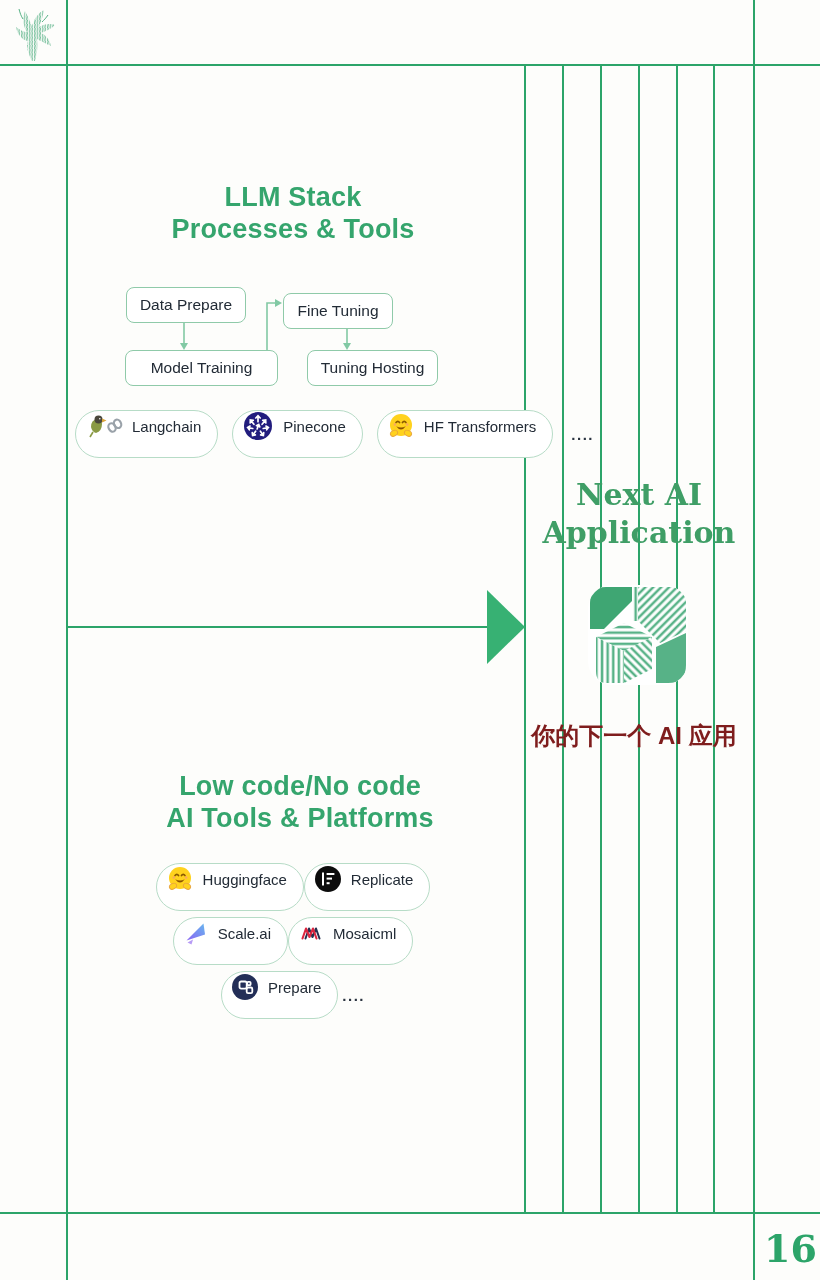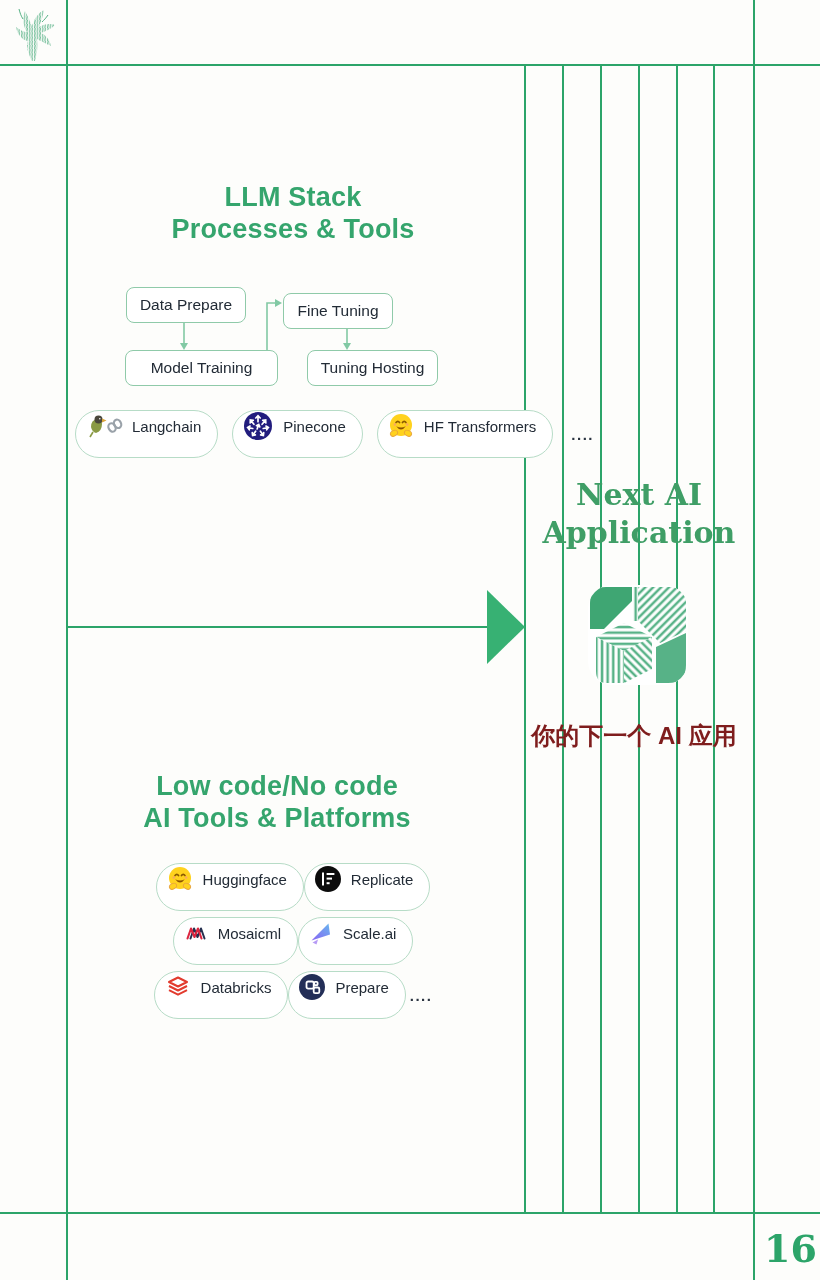--- a/index.html
+++ b/index.html
@@ -217,21 +217,21 @@
         <path d="M8,52 L36,66 L36,98 L18,98 Q8,98 8,86 Z" fill="url(#pv)"></path>
         <path d="M36,66 L64,52 L64,84 L36,98 Z" fill="url(#pm45)"></path>
         <path d="M68,62 L98,48 L98,80 Q98,98 80,98 L68,98 Z" fill="#57b287"></path>
         <path d="M44,2 L50,2 L50,36 L44,36 Z" fill="url(#pv)"></path>
       </g>
     </svg>
   </div>
 
   <div class="caption-cn">你的下一个 AI 应用</div>
 
-  <div class="sec-title" style="left:51px;width:452px;top:770px;">
+  <div class="sec-title" style="left:74px;width:452px;top:770px;">
     <div>Low code/No code</div>
     <div>AI Tools &amp; Platforms</div>
   </div>
 
   <div class="pillrow rowcenter" style="top:863px;">
     <div class="pill">
       <span class="ic">
         <svg width="28" height="28" viewBox="0 0 28 28">
           <circle cx="14" cy="13" r="11" fill="#ffd21e"></circle>
           <g stroke="#8a5a00" stroke-width="1.6" fill="none" stroke-linecap="round">
@@ -257,61 +257,49 @@
             <path d="M12.6,13.6 L18,13.6"></path>
             <path d="M12.6,18.2 L15.6,18.2"></path>
           </g>
         </svg>
       </span>
       <span>Replicate</span>
     </div>
   </div>
 
   <div class="pillrow rowcenter" style="top:917px;">
-    <div class="pill">
-      <span class="ic">
-        <svg width="26" height="26" viewBox="0 0 26 26">
-          <g fill="none" stroke-linecap="round" stroke-linejoin="round">
-            <path d="M7.5,18.5 L11,8.5 L14.5,17 L18,8.5 L21.5,18.5" stroke="#26304f" stroke-width="2"></path>
-            <path d="M4.5,18.5 L8,8.5 L11.5,17 L15,8.5 L18.5,18.5" stroke="#dc2640" stroke-width="2.1"></path>
-          </g>
-        </svg>
-      </span>
-      <span>Mosaicml</span>
-    </div>
     <div class="pill">
       <span class="ic">
         <svg width="26" height="26" viewBox="0 0 26 26">
           <defs>
             <linearGradient id="scg" x1="0" y1="1" x2="1" y2="0">
               <stop offset="0" stop-color="#8a63f4"></stop>
                 <stop offset="1" stop-color="#67b7ee"></stop>
             </linearGradient>
           </defs>
           <path d="M3.5,20.5 L20.5,3.5 L22,14.5 Z" fill="url(#scg)"></path>
           <path d="M4.5,22.5 L10,19.5 L8.5,24.5 Z" fill="#b79bf5"></path>
         </svg>
       </span>
       <span>Scale.ai</span>
     </div>
+    <div class="pill">
+      <span class="ic">
+        <svg width="26" height="26" viewBox="0 0 26 26">
+          <g fill="none" stroke-linecap="round" stroke-linejoin="round">
+            <path d="M7.5,18.5 L11,8.5 L14.5,17 L18,8.5 L21.5,18.5" stroke="#26304f" stroke-width="2"></path>
+            <path d="M4.5,18.5 L8,8.5 L11.5,17 L15,8.5 L18.5,18.5" stroke="#dc2640" stroke-width="2.1"></path>
+          </g>
+        </svg>
+      </span>
+      <span>Mosaicml</span>
+    </div>
   </div>
 
   <div class="pillrow rowcenter" style="top:971px;">
-    <div class="pill">
-      <span class="ic">
-        <svg width="28" height="28" viewBox="0 0 28 28">
-          <g fill="none" stroke="#e23b2e" stroke-width="2" stroke-linejoin="round">
-            <path d="M14,4.5 L23,9 L14,13.5 L5,9 Z"></path>
-            <path d="M5,13 L14,17.5 L23,13"></path>
-            <path d="M5,17.2 L14,21.7 L23,17.2"></path>
-          </g>
-        </svg>
-      </span>
-      <span>Databricks</span>
-    </div>
     <div class="pill">
       <span class="ic">
         <svg width="28" height="28" viewBox="0 0 28 28">
           <circle cx="14" cy="14" r="13" fill="#232e57"></circle>
           <g fill="none" stroke="#fff" stroke-width="1.8">
             <rect x="8.5" y="8.5" width="7.2" height="7.2" rx="1.6"></rect>
             <rect x="15.7" y="14.5" width="5.6" height="5.6" rx="1.4"></rect>
             <rect x="16.2" y="8.8" width="3.4" height="3.4" rx="1"></rect>
           </g>
         </svg>

